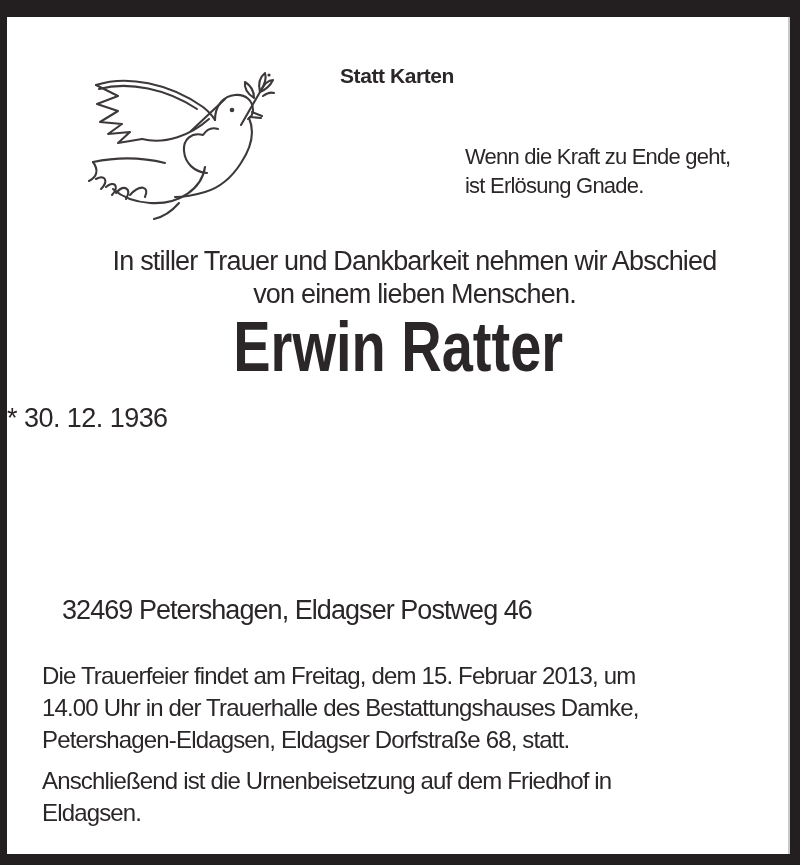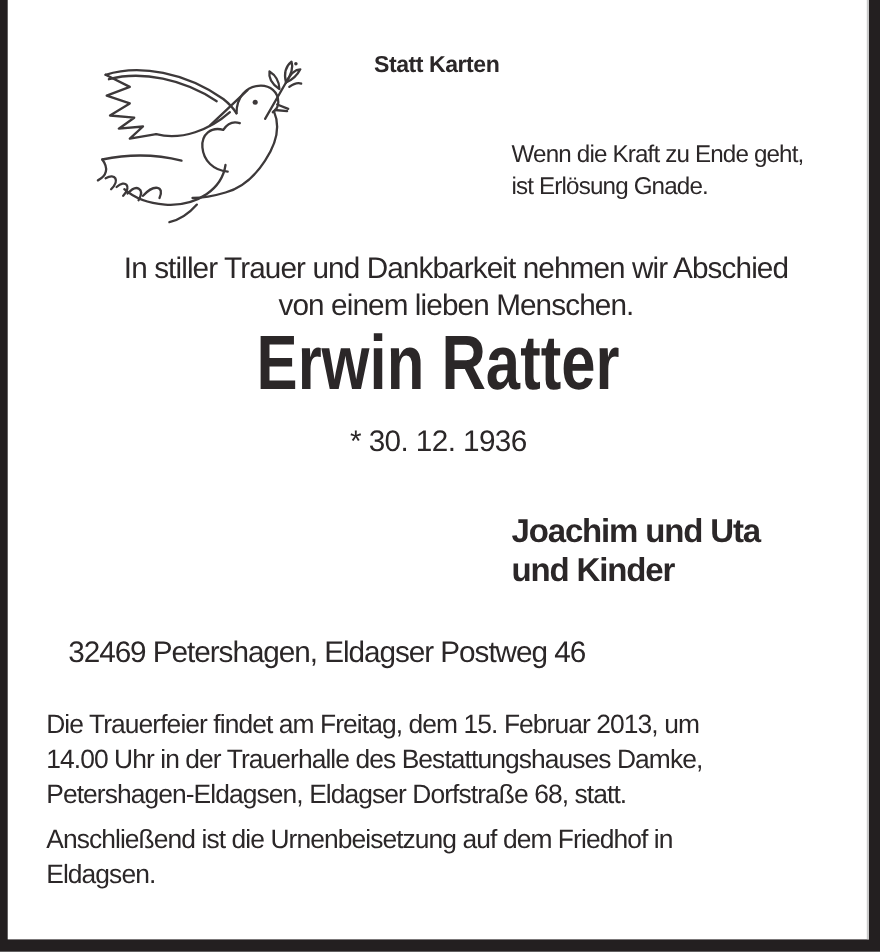--- a/index.html
+++ b/index.html
@@ -1,20 +1,20 @@
 <!DOCTYPE html>
 <html><head>
 <meta charset="utf-8">
 <style>
   html,body{margin:0;padding:0;background:#4a4a4a;}
   *{box-sizing:border-box;}
   .frame{
     width:800px;height:865px;
     background:#231f20;
-    padding:0 10px 11px 7px;
+    padding:17px 10px 11px 7px;
     position:relative;
     font-family:"Liberation Sans", sans-serif;
   }
   .page{
     position:relative;
     width:100%;height:100%;
     background:#ffffff;
     color:#2b2728;
     overflow:hidden;
   }
@@ -41,21 +41,21 @@
     white-space:nowrap;
     margin-left:16px;
   }
   .name{
     left:0;width:100%;top:285px;text-align:center;
     font-size:70px;line-height:90px;font-weight:bold;white-space:nowrap;
   }
   .name .squeeze{display:inline-block;transform:scaleX(0.8);transform-origin:50% 50%;}
   .dates{
     left:0;width:100%;top:387px;
-    display:flex;justify-content:center;gap:78px;
+    display:flex;justify-content:space-between;gap:78px;
     font-size:27px;line-height:28px;letter-spacing:-0.02em;
     white-space:nowrap;
   }
   .mourners{
     left:458px;top:466px;
     font-size:30px;line-height:35px;font-weight:bold;letter-spacing:-0.035em;
     white-space:nowrap;
   }
   .address{
     left:35px;top:578px;
@@ -135,24 +135,20 @@
     </div>
 
     <div class="abs name">
       <span class="squeeze">Erwin Ratter</span>
     </div>
 
     <div class="abs dates">
       <span>* 30. 12. 1936</span>
     </div>
 
-    <div class="abs mourners">
-      <div>Joachim und Uta</div>
-      <div>und Kinder</div>
-    </div>
 
     <div class="abs address">32469 Petershagen, Eldagser Postweg 46</div>
 
     <div class="abs para funeral">
       <div>Die Trauerfeier findet am Freitag, dem 15. Februar 2013, um</div>
       <div>14.00 Uhr in der Trauerhalle des Bestattungshauses Damke,</div>
       <div>Petershagen-Eldagsen, Eldagser Dorfstraße 68, statt.</div>
     </div>
 
     <div class="abs para closing">

